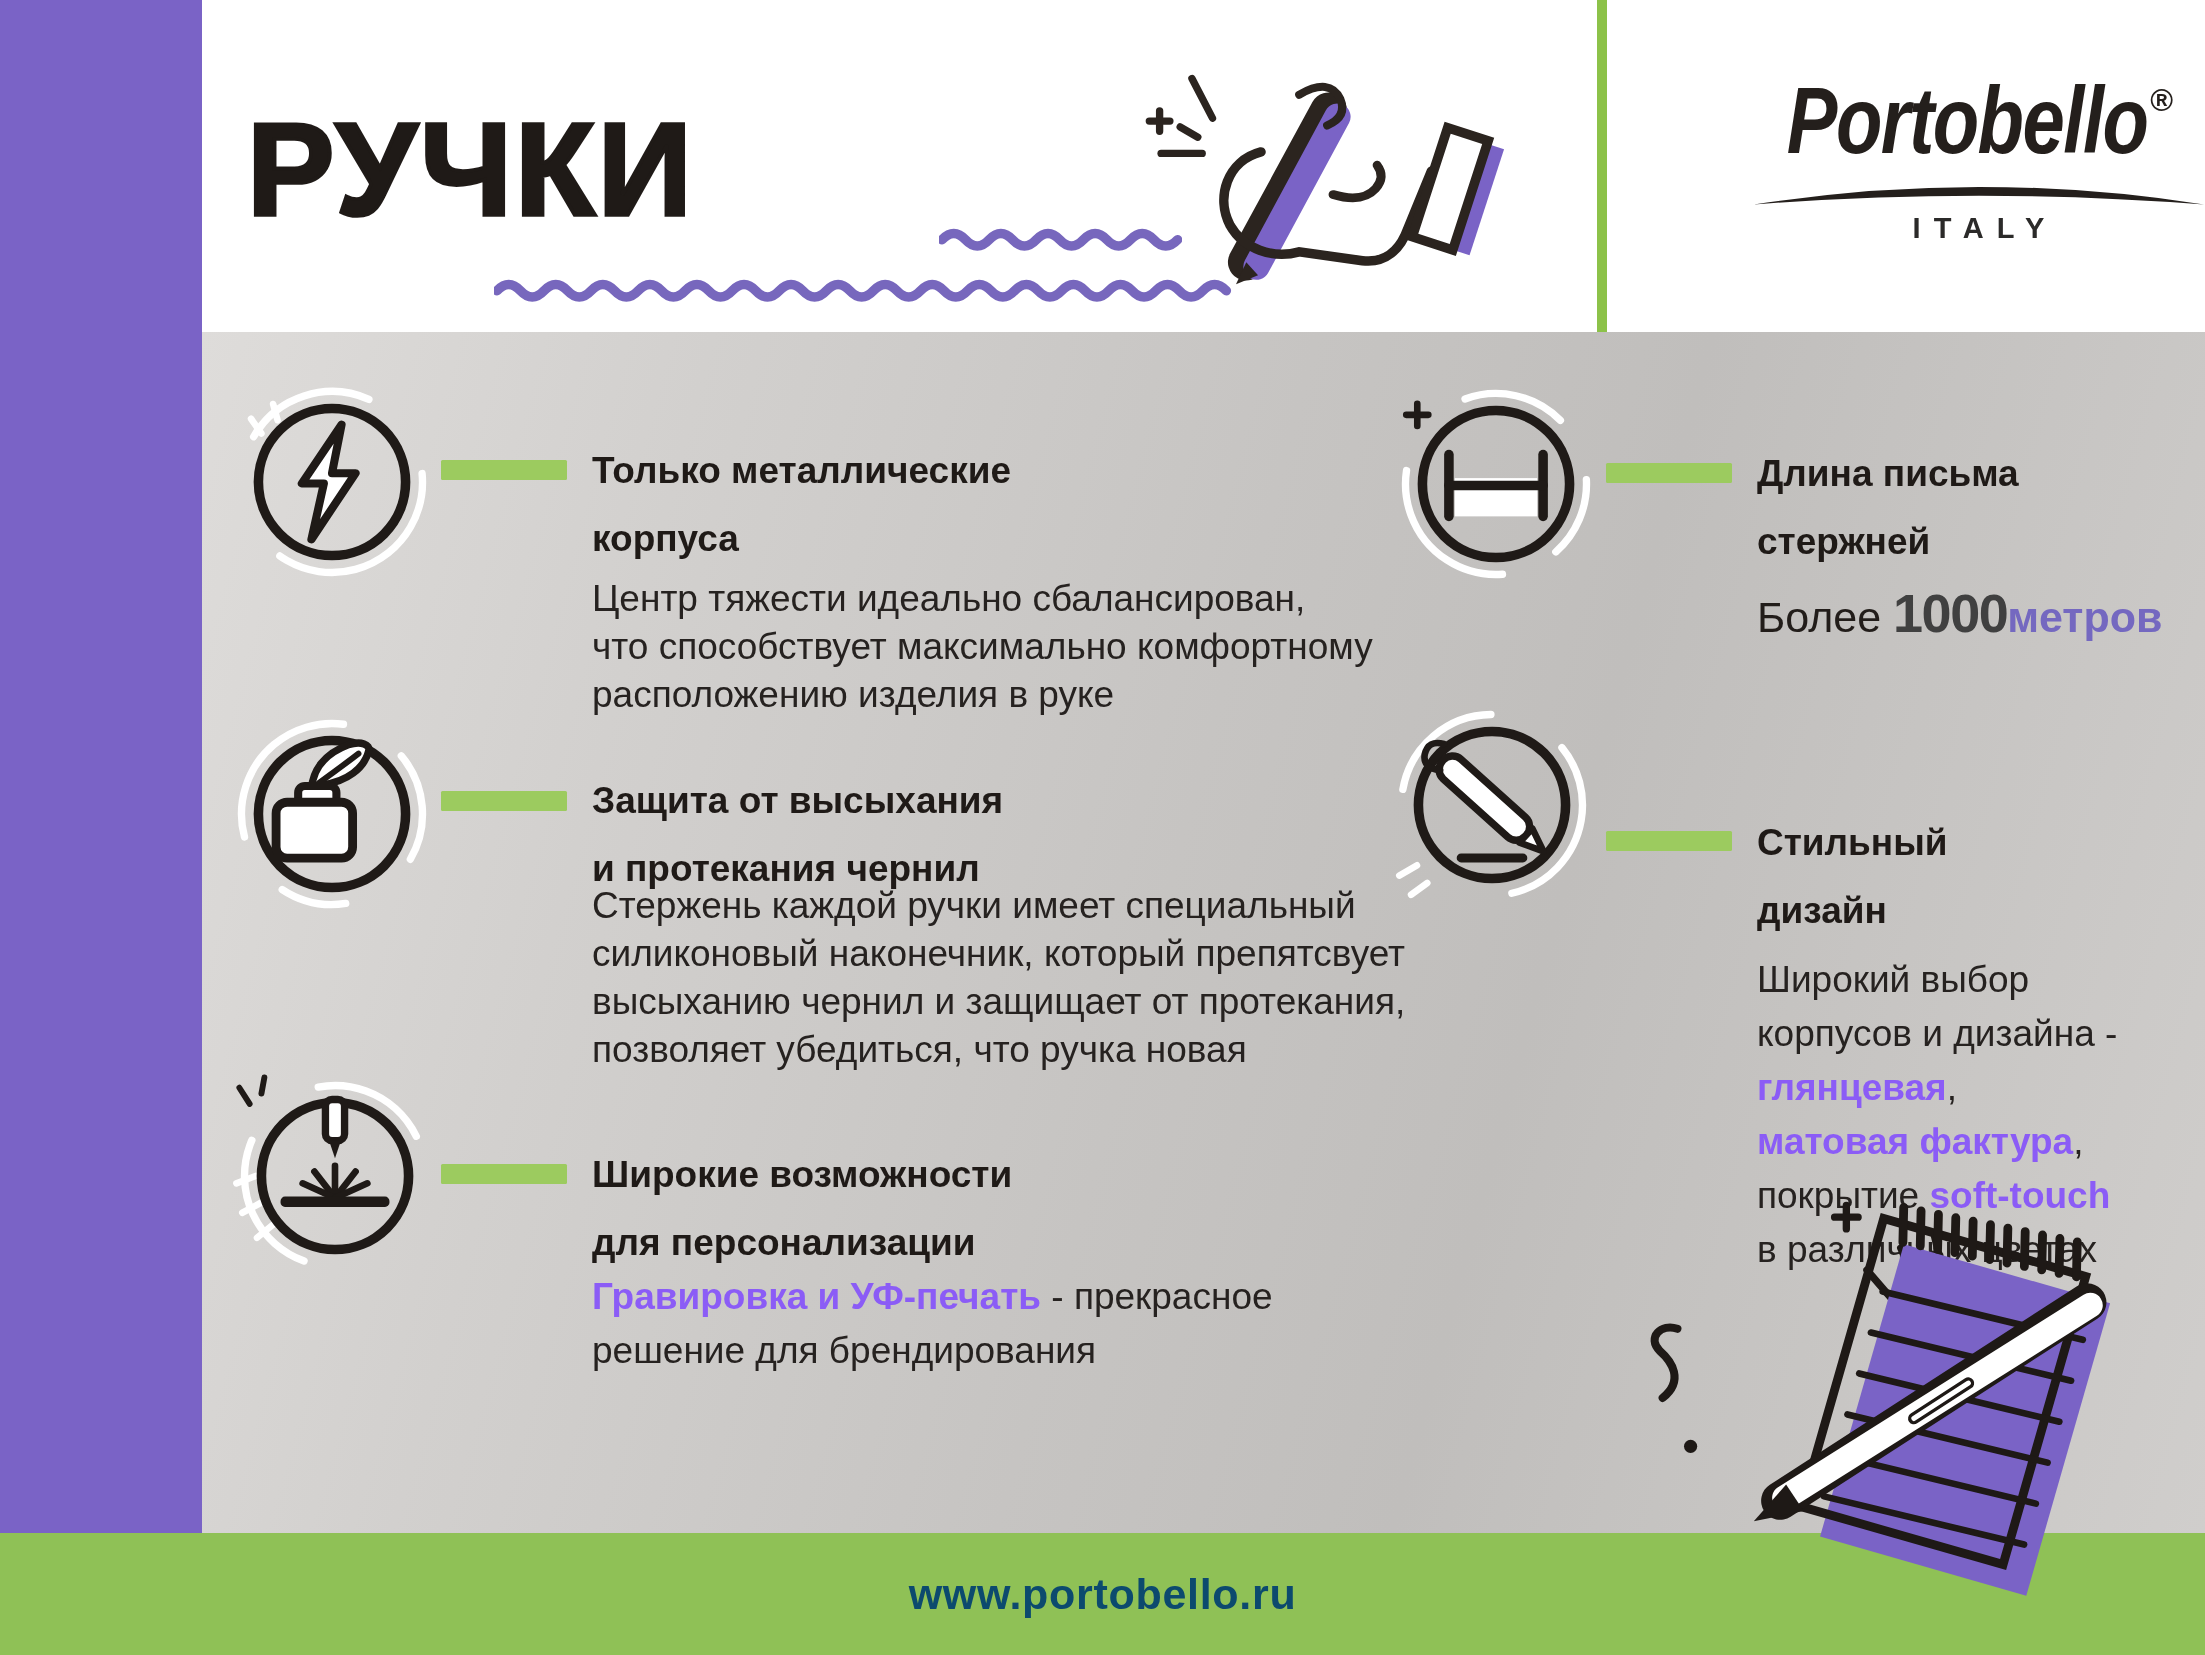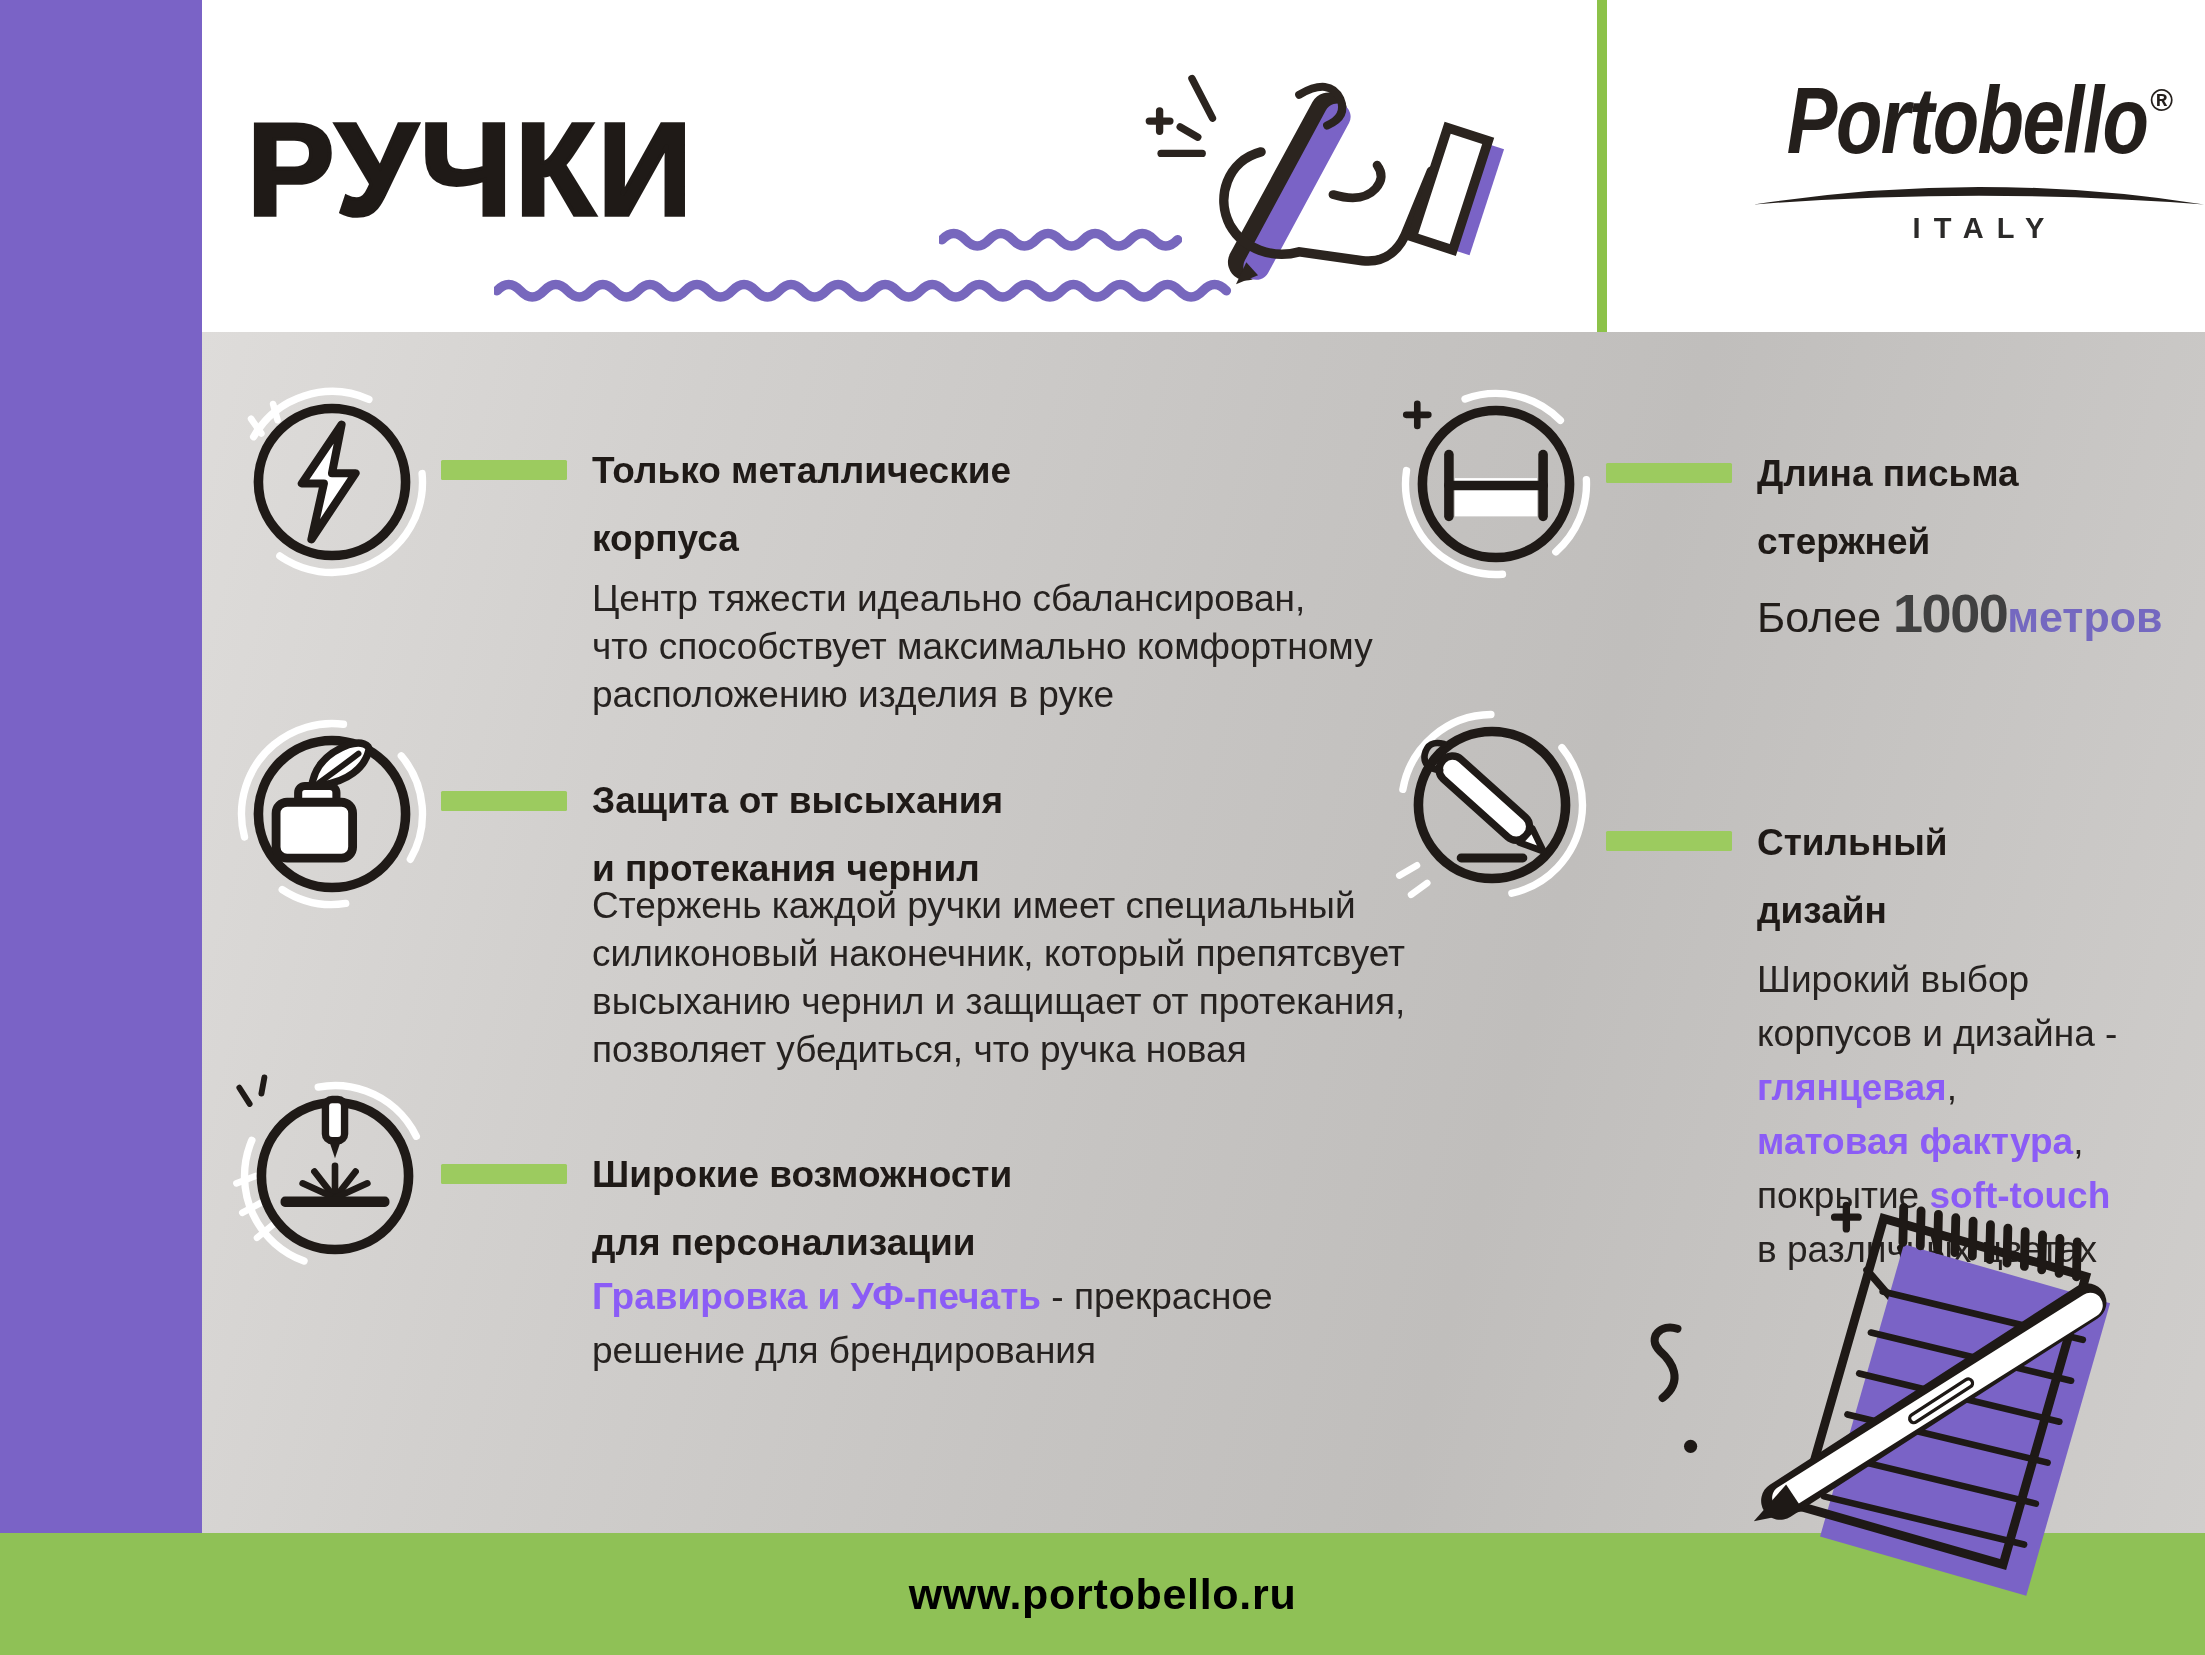--- a/index.html
+++ b/index.html
@@ -10,21 +10,21 @@
     color:#221d1a;
   }
   
   .sidebar{position:absolute;left:0;top:0;width:202px;height:1533px;background:#7a63c6;}
   .header{position:absolute;left:202px;top:0;width:2003px;height:332px;background:#ffffff;}
   .green-divider{position:absolute;left:1597px;top:0;width:10.3px;height:332px;background:#8cc249;}
   .content{position:absolute;left:202px;top:332px;width:2003px;height:1202px;
     background:linear-gradient(105deg,#dedcda 0%,#d2d0ce 22%,#c6c4c2 48%,#c0bebc 65%,#c9c7c5 85%,#d0cecc 100%);}
   .footer{position:absolute;left:0;top:1533px;width:2205px;height:122px;background:#8fc156;
     display:flex;align-items:center;justify-content:center;z-index:2;}
-  .footer-url{color:#000000;font-size:43px;font-weight:700;letter-spacing:0.7px;}
+  .footer-url{color:#0c4a6e;font-size:43px;font-weight:700;letter-spacing:0.7px;}
   
   .main-title{
     position:absolute;left:247px;top:104px;margin:0;
     font-size:131px;line-height:1;font-weight:900;color:#1f1a17;
     letter-spacing:2.9px;-webkit-text-stroke:3.7px #1f1a17;
   }
   .wave{position:absolute;}
   
   .brand{position:absolute;left:1692px;top:87px;width:573px;text-align:center;}
   .brand-name-row{white-space:nowrap;}

